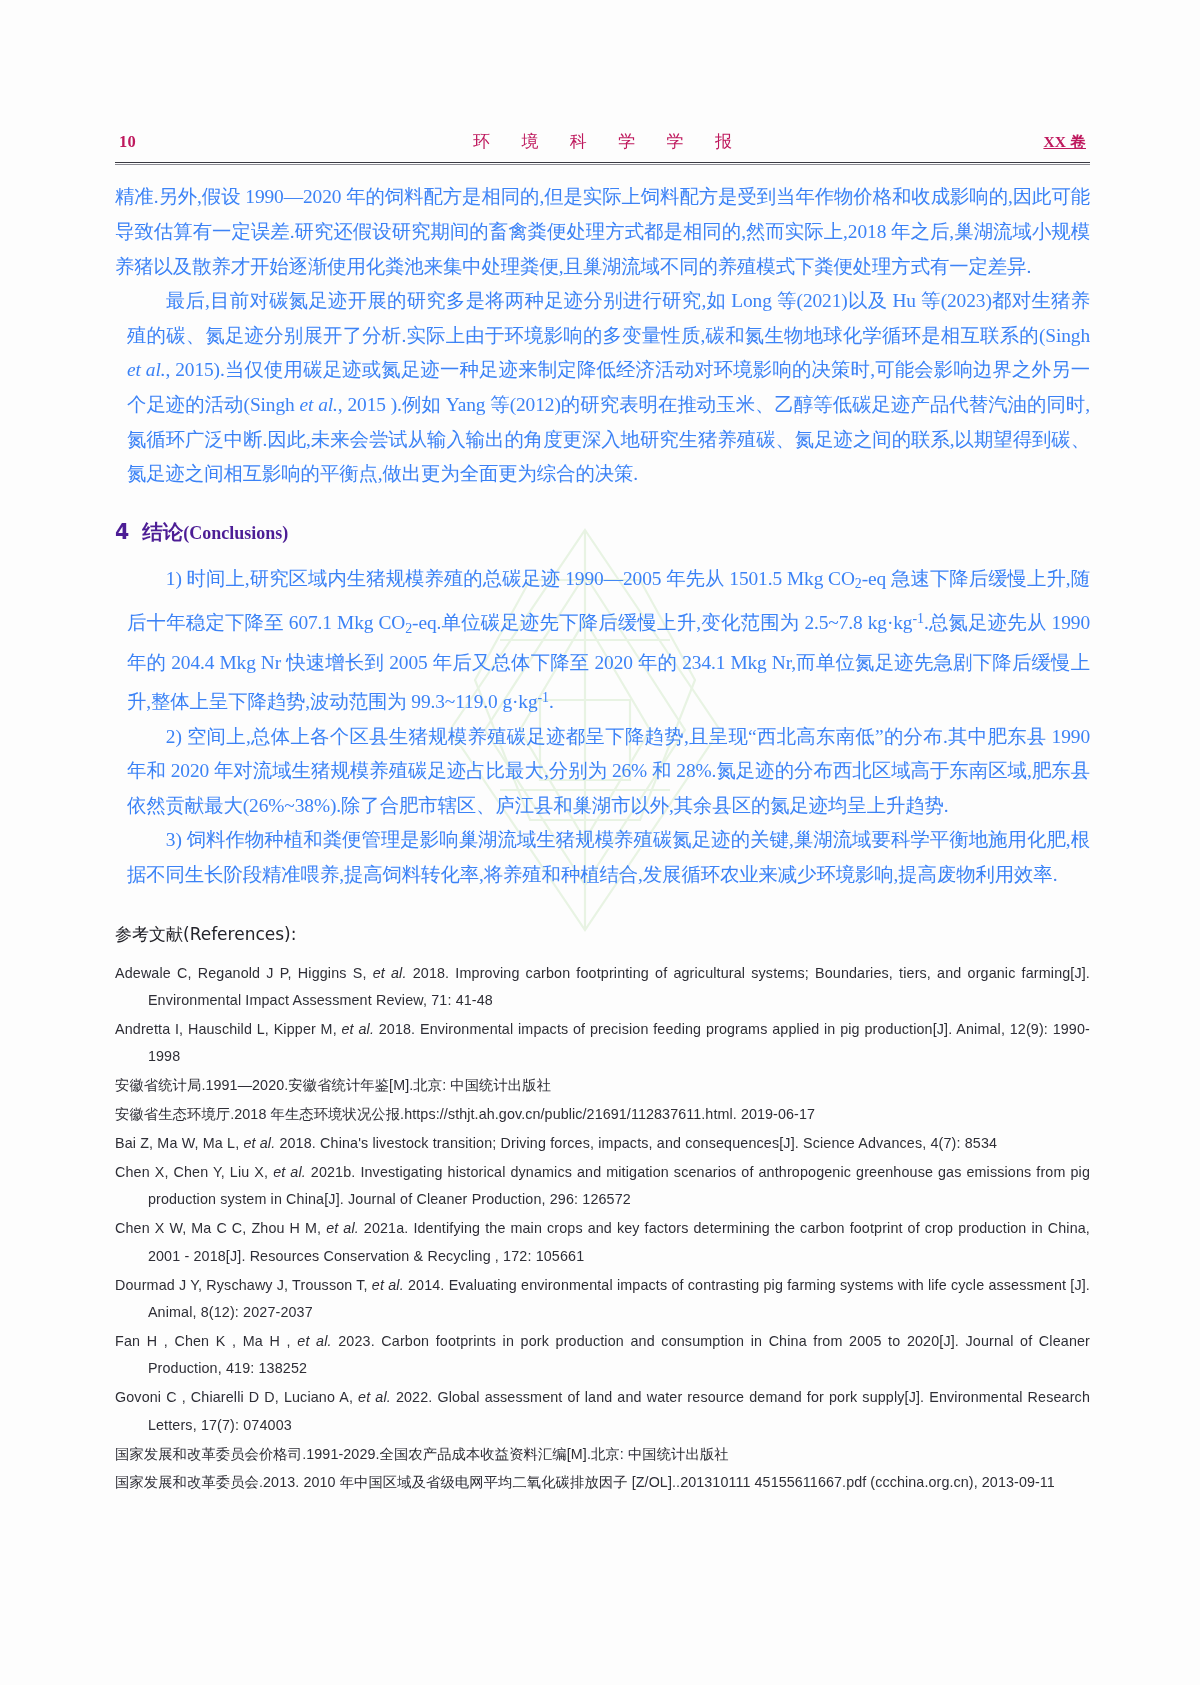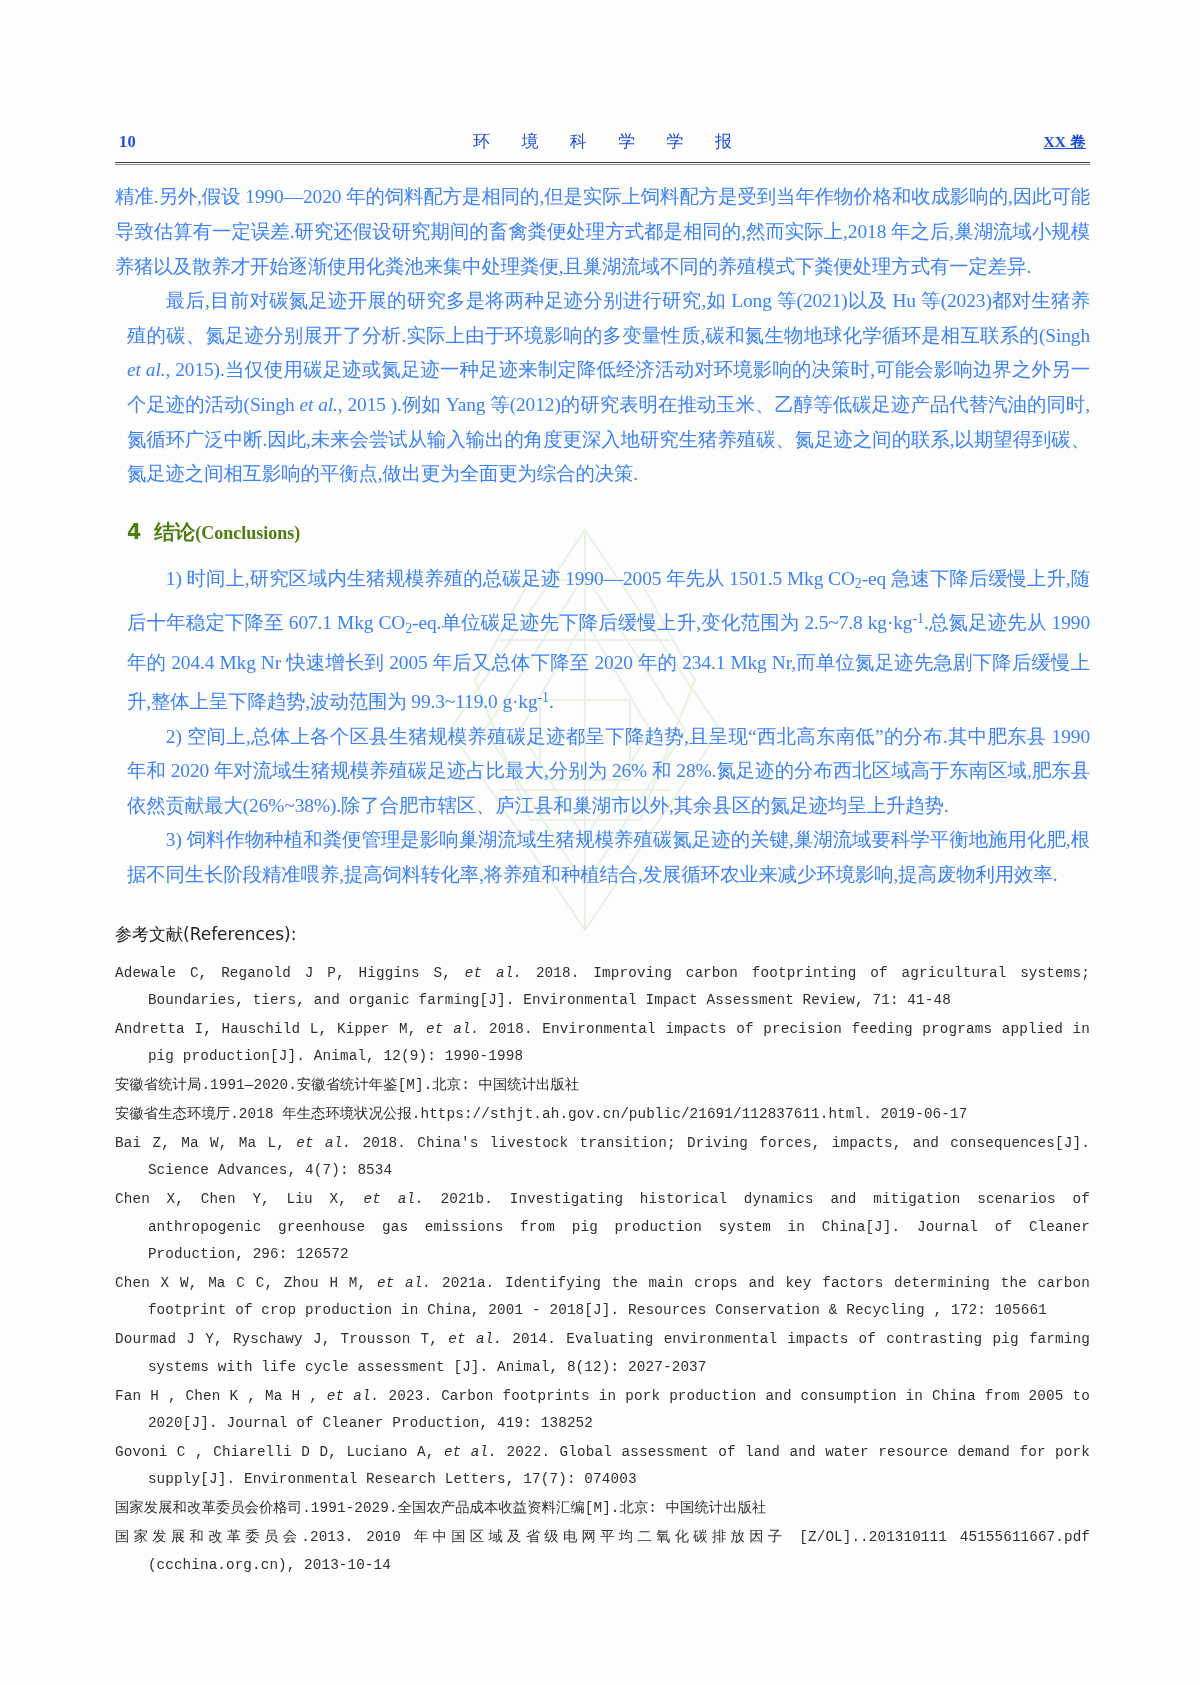--- a/index.html
+++ b/index.html
@@ -44,21 +44,21 @@
 
   
   .runhead {
     display: flex;
     align-items: baseline;
     justify-content: flex-start;
     font-size: 16.5px;
     font-weight: bold;
     letter-spacing: 0.2px;
     padding: 0 4px 9px 4px;
-    color: #1d4ed8;
+    color: #be185d;
     gap: 28px;
   }
   .runhead .pageno { width: 90px; text-align: left; font-family: "Liberation Serif", serif; }
   .runhead .journal {
     flex: 1;
     text-align: center;
     font-family: "DejaVu Sans", sans-serif;
     font-weight: normal;
     font-size: 17px;
     letter-spacing: 13px;
@@ -80,25 +80,25 @@
     line-height: 34.6px;
     text-align: justify;
     text-justify: inter-ideograph;
     letter-spacing: -0.1px;
     color: #3b82f6;
   }
   p.indent { text-indent: 2em; margin-left: 12px; }
 
   
   h2.section {
-    margin: 26px 0 16px 12px;
+    margin: 26px 0 16px 0;
     font-size: 20.5px;
     font-weight: bold;
     font-family: "DejaVu Sans", sans-serif;
-    color: #4d7c0f;
+    color: #4c1d95;
     letter-spacing: 0px;
   }
   h2.section .num { margin-right: 13px; }
   h2.section .en {
     font-family: "Liberation Serif", serif;
     font-weight: bold;
     font-size: 18px;
   }
 
   
@@ -115,21 +115,21 @@
     padding: 0;
   }
   ul.reflist li {
     font-size: 14.3px;
     line-height: 27.4px;
     text-align: justify;
     padding-left: 2.3em;
     text-indent: -2.3em;
     margin-bottom: 1.5px;
     color: #2e2e36;
-    font-family: Liberation Mono, monospace;
+    font-family: Liberation Sans, sans-serif;
     letter-spacing: 0.15px;
   }
   ul.reflist li.cn {
     letter-spacing: 0.1px;
   }
   .it { font-style: italic; }
   .sub { font-size: 0.72em; vertical-align: -0.25em; }
   .sup { font-size: 0.72em; vertical-align: 0.45em; }
 </style>
 </head>
@@ -176,17 +176,17 @@
       <li>Andretta I, Hauschild L, Kipper M, <span class="it">et al.</span> 2018. Environmental impacts of precision feeding programs applied in pig production[J]. Animal, 12(9): 1990-1998</li>
       <li class="cn">安徽省统计局.1991—2020.安徽省统计年鉴[M].北京: 中国统计出版社</li>
       <li class="cn">安徽省生态环境厅.2018 年生态环境状况公报.https://sthjt.ah.gov.cn/public/21691/112837611.html. 2019-06-17</li>
       <li>Bai Z, Ma W, Ma L, <span class="it">et al.</span> 2018. China's livestock transition; Driving forces, impacts, and consequences[J]. Science Advances, 4(7): 8534</li>
       <li>Chen X, Chen Y, Liu X, <span class="it">et al.</span> 2021b. Investigating historical dynamics and mitigation scenarios of anthropogenic greenhouse gas emissions from pig production system in China[J]. Journal of Cleaner Production, 296: 126572</li>
       <li>Chen X W, Ma C C, Zhou H M, <span class="it">et al.</span> 2021a. Identifying the main crops and key factors determining the carbon footprint of crop production in China, 2001 - 2018[J]. Resources Conservation &amp; Recycling , 172: 105661</li>
       <li>Dourmad J Y, Ryschawy J, Trousson T, <span class="it">et al.</span> 2014. Evaluating environmental impacts of contrasting pig farming systems with life cycle assessment [J]. Animal, 8(12): 2027-2037</li>
       <li>Fan H , Chen K , Ma H , <span class="it">et al.</span> 2023. Carbon footprints in pork production and consumption in China from 2005 to 2020[J]. Journal of Cleaner Production, 419: 138252</li>
       <li>Govoni C , Chiarelli D D, Luciano A, <span class="it">et al.</span> 2022. Global assessment of land and water resource demand for pork supply[J]. Environmental Research Letters, 17(7): 074003</li>
       <li class="cn">国家发展和改革委员会价格司.1991-2029.全国农产品成本收益资料汇编[M].北京: 中国统计出版社</li>
-      <li class="cn">国家发展和改革委员会.2013. 2010 年中国区域及省级电网平均二氧化碳排放因子 [Z/OL]..201310111 45155611667.pdf (ccchina.org.cn), 2013-10-14</li>
+      <li class="cn">国家发展和改革委员会.2013. 2010 年中国区域及省级电网平均二氧化碳排放因子 [Z/OL]..201310111 45155611667.pdf (ccchina.org.cn), 2013-09-11</li>
     </ul>
 
   </div>
 </div>
 
 </body></html>

